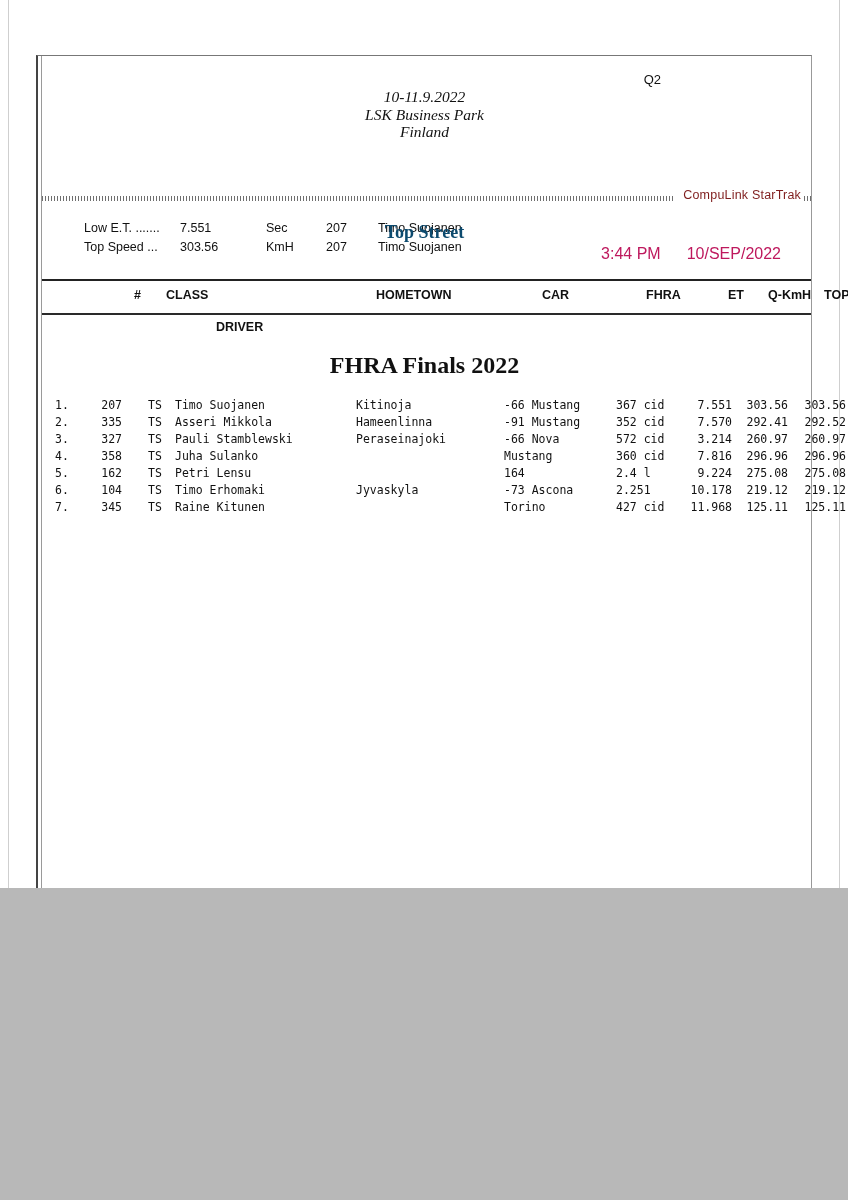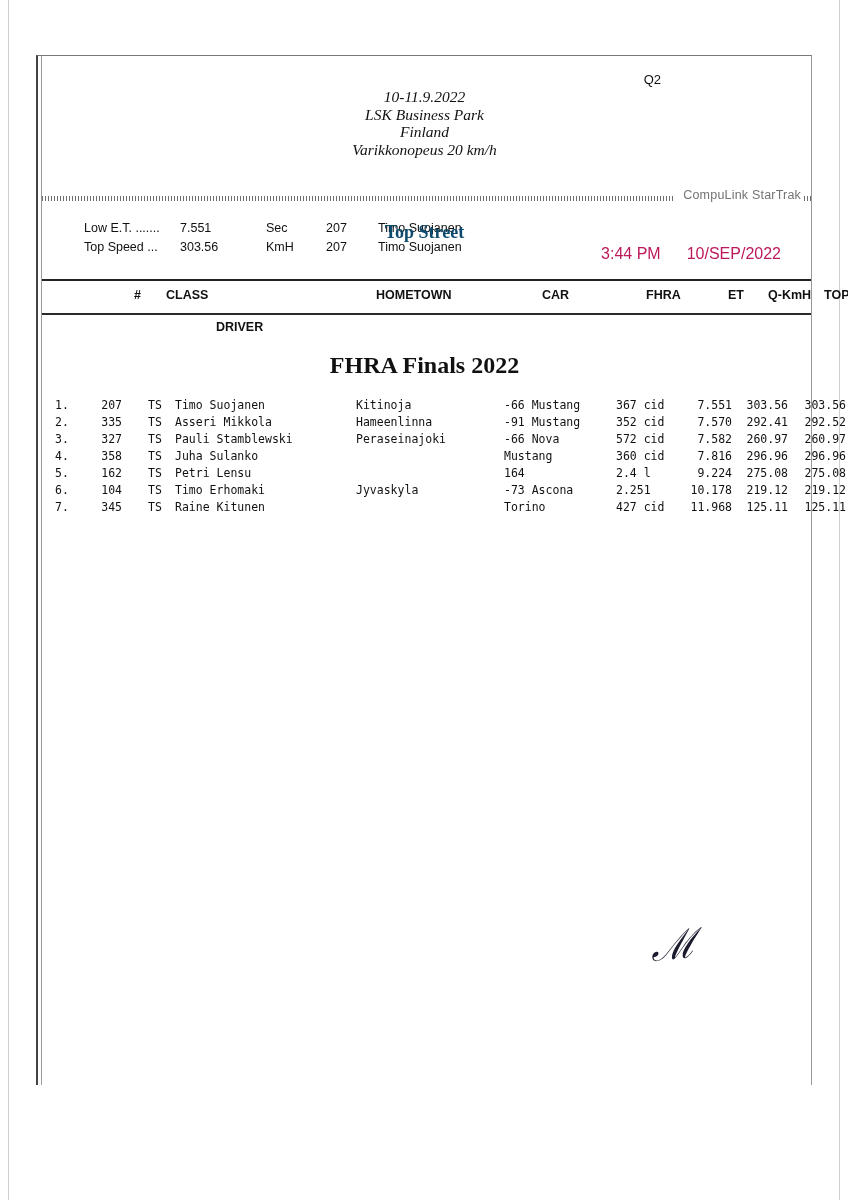--- a/index.html
+++ b/index.html
@@ -6,21 +6,21 @@
     margin: 0;
     padding: 0;
     background: #b8b8b8;
   }
   body {
     font-family: "Liberation Sans", sans-serif;
   }
   .page {
     position: relative;
     width: 848px;
-    height: 1200px;
+    height: 888px;
     background: #ffffff;
     overflow: hidden;
   }
   
   .scan-edge-left {
     position: absolute;
     left: 8px; top: 0; bottom: 0;
     width: 1px;
     background: #cfcfcf;
   }
@@ -81,21 +81,21 @@
     background-image: repeating-linear-gradient(to right, #555 0 1px, transparent 1px 3px);
     opacity: .85;
   }
   .compulink {
     position: absolute;
     right: 8px;
     top: 132px;
     background: #fff;
     padding: 0 2px 0 8px;
     font-size: 12.5px;
-    color: #737373;
+    color: #7f1d1d;
     letter-spacing: .2px;
   }
 
   .qual-block {
     position: absolute;
     left: 28px;
     top: 163px;
     font-size: 12.5px;
     color: #111;
     line-height: 19px;
@@ -215,21 +215,20 @@
 
   <div class="sheet">
     <div class="sheet-inner-line"></div>
 
     <div class="q2">Q2</div>
 
     <div class="title-block">
       <div>10-11.9.2022</div>
       <div>LSK Business Park</div>
       <div>Finland</div>
-      <div>Varikkonopeus 20 km/h</div>
     </div>
 
     <div class="rule-dotted"></div>
     <div class="compulink">CompuLink  StarTrak</div>
 
     <div class="qual-block">
       <div class="row qual-line-indent">
         <span class="lbl" style="display:inline-block;width:96px;">Low E.T.  .......</span><span class="col-val">7.551</span><span style="display:inline-block;width:60px;">Sec</span><span class="col-num">207</span><span>Timo Suojanen</span>
       </div>
       <div class="row qual-line-indent">
@@ -290,21 +289,21 @@
       </div>
 
       <div class="res-row">
         <span class="c-pos">3.</span>
         <span class="c-num">327</span>
         <span class="c-class">TS</span>
         <span class="c-driver">Pauli Stamblewski</span>
         <span class="c-home">Peraseinajoki</span>
         <span class="c-car">-66 Nova</span>
         <span class="c-motor">572 cid</span>
-        <span class="c-et">7.582</span>
+        <span class="c-et">3.214</span>
         <span class="c-qkmh">260.97</span>
         <span class="c-topkmh">260.97</span>
       </div>
 
       <div class="res-row">
         <span class="c-pos">4.</span>
         <span class="c-num">358</span>
         <span class="c-class">TS</span>
         <span class="c-driver">Juha Sulanko</span>
         <span class="c-home"></span>

